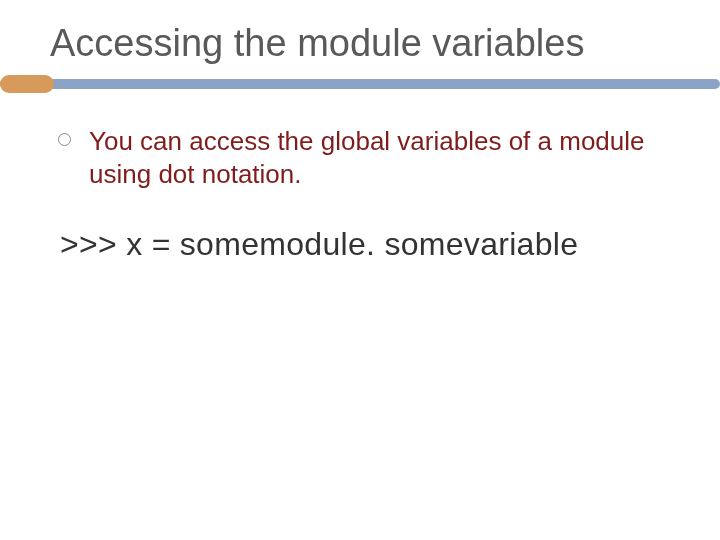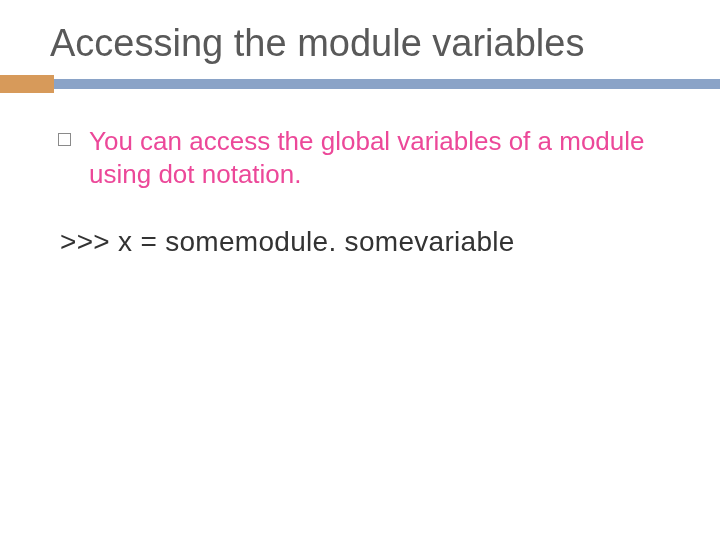--- a/index.html
+++ b/index.html
@@ -1,15 +1,15 @@
 <!DOCTYPE html>
 <html><head>
 <meta charset="utf-8">
 <style>
-  * { margin: 0; padding: 0; box-sizing: border-box; }
+  * { margin: 0; padding: 0; box-sizing: border-box; border-radius: 25px; }
   body {
     width: 720px;
     height: 540px;
     background: #ffffff;
     font-family: Arial, Helvetica, sans-serif;
     color: #000;
     overflow: hidden;
   }
   .slide {
     width: 100%;
@@ -58,24 +58,24 @@
     width: 13px;
     height: 13px;
     border: 1.5px solid #8a8a8a;
     background: #fff;
     margin-top: 8px;
     margin-right: 18px;
   }
   .bullet-text {
     font-size: 26px;
     line-height: 1.25;
-    color: #ec4899;
+    color: #7f1d1d;
   }
   .code-line {
-    font-size: 28px;
+    font-size: 32px;
     color: #333;
     margin-bottom: 46px;
     margin-left: 2px;
     letter-spacing: 0.3px;
   }
 </style>
 </head>
 <body>
 
 <div class="slide">

